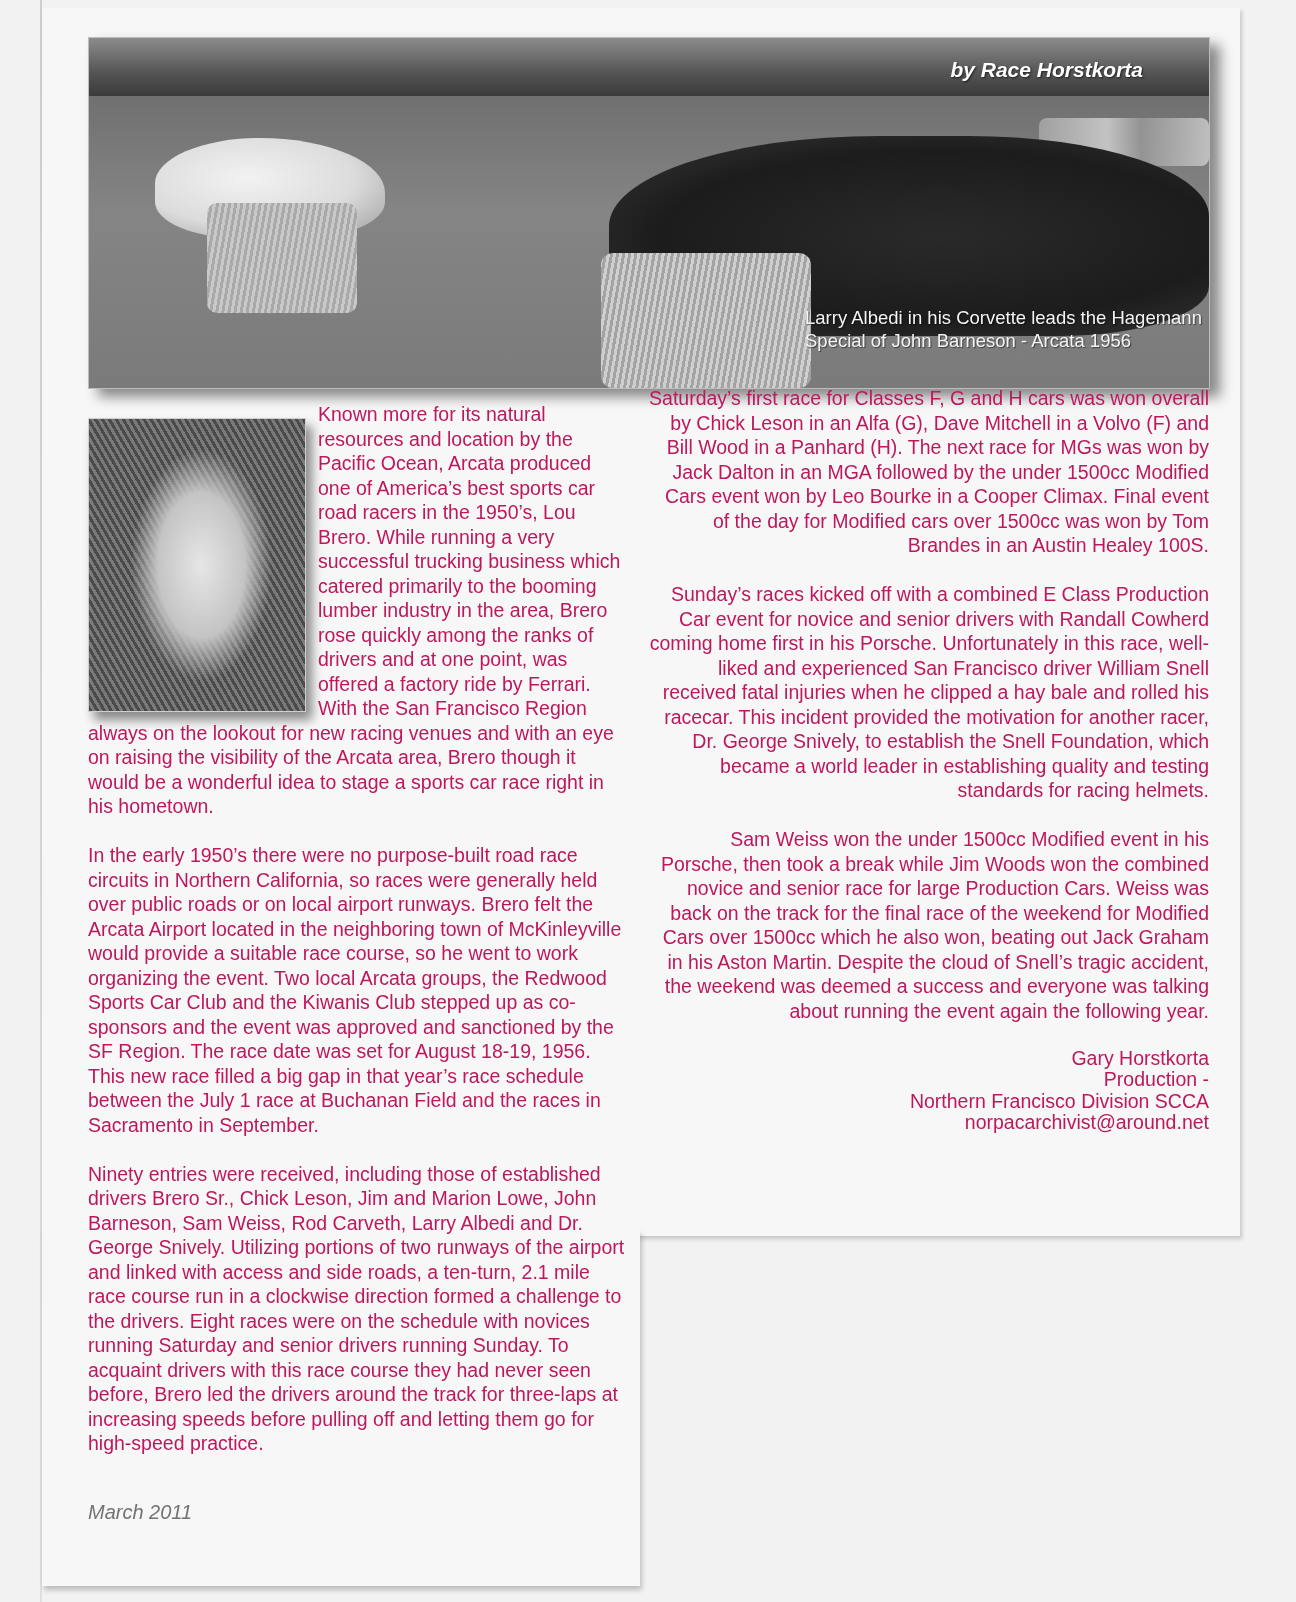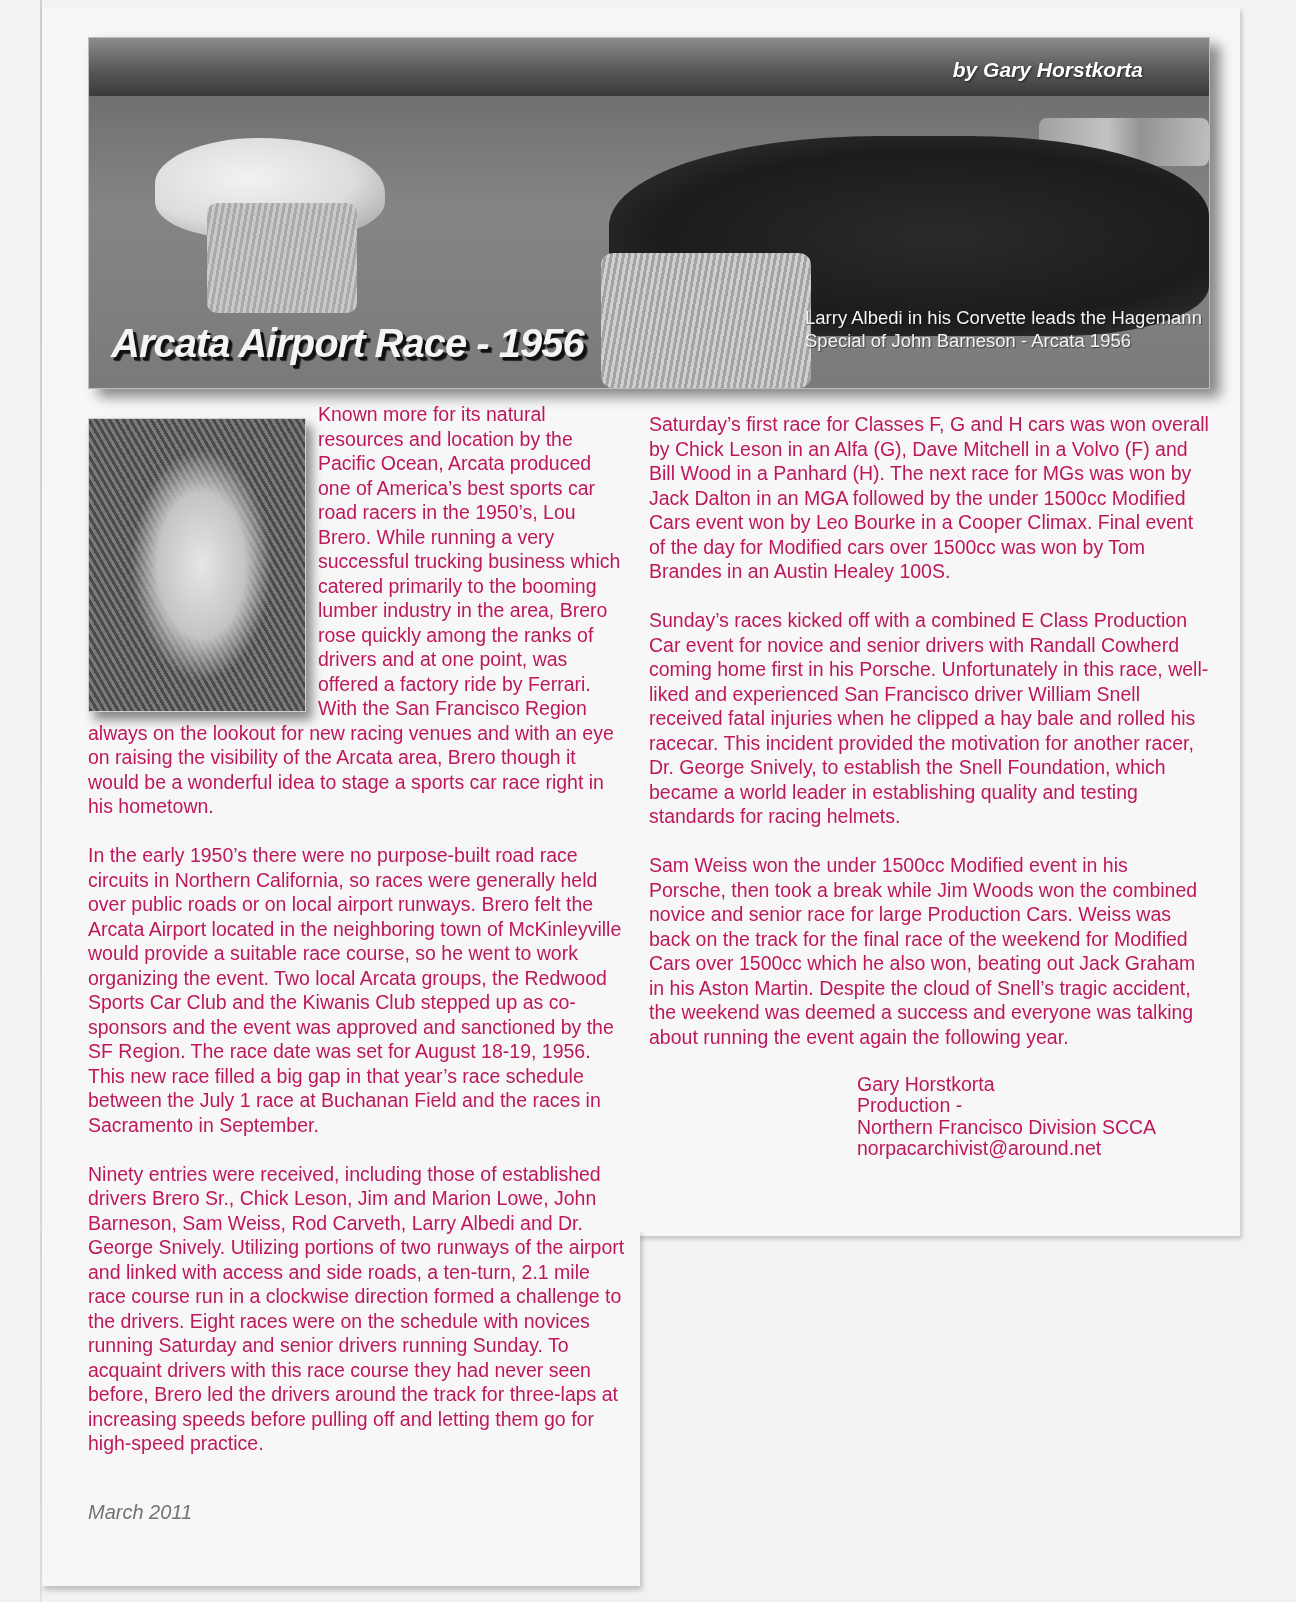--- a/index.html
+++ b/index.html
@@ -99,21 +99,21 @@
     
     .body-text { font-size: 19.5px; line-height: 24.5px; color: #be185d; }
     .body-text p { margin: 0 0 24.5px 0; }
     .col-left {
       position: absolute; left: 88px; top: 402px; width: 540px;
     }
     .col-left .float-pad {
       float: left; width: 230px; height: 318px;
     }
     .col-right {
-      position: absolute; left: 649px; top: 412px; width: 560px;
+      position: absolute; left: 649px; top: 386px; width: 560px; text-align: right;
     }
     .signature {
       margin-left: 208px; margin-top: 12px;
       font-size: 19.5px; line-height: 21.5px;
     }
     .signature div { white-space: nowrap; }
     .issue-date {
       position: absolute; left: 88px; top: 1501px;
       font-size: 20px; font-style: italic; color: #737373;
     }
@@ -126,22 +126,21 @@
 <div class="paper-bottom"></div>
 
 <div class="header-photo">
   <div class="hp-treeline"></div>
   <div class="hp-runway"></div>
   <div class="hp-cars"></div>
   <div class="hp-whitecar"></div>
   <div class="hp-bale1"></div>
   <div class="hp-corvette"></div>
   <div class="hp-bale2"></div>
-  <div class="byline">by Gary Horstkorta</div>
-  <div class="article-title">Arcata Airport Race - 1956</div>
+  <div class="byline">by Race Horstkorta</div>
   <div class="photo-caption">Larry Albedi in his Corvette leads the Hagemann Special of John Barneson - Arcata 1956</div>
 </div>
 
 <div class="portrait"></div>
 
 <div class="col-left body-text">
   <div class="float-pad"></div>
   <p>Known more for its natural resources and location by the Pacific Ocean, Arcata produced one of America’s best sports car road racers in the 1950’s, Lou Brero.  While running a very successful trucking business which catered primarily to the booming lumber industry in the area, Brero rose quickly among the ranks of drivers and at one point, was offered a factory ride by Ferrari.  With the San Francisco Region always on the lookout for new racing venues and with an eye on raising the visibility of the Arcata area, Brero though it would be a wonderful idea to stage a sports car race right in his hometown.</p>
   <p>In the early 1950’s there were no purpose-built road race circuits in Northern California, so races were generally held over public roads or on local airport runways. Brero felt the Arcata Airport located in the neighboring town of McKinleyville would provide a suitable race course, so he went to work organizing the event.  Two local Arcata groups, the Redwood Sports Car Club and the Kiwanis Club stepped up as co-sponsors and the event was approved and sanctioned by the SF Region. The race date was set for August 18-19, 1956.  This new race filled a big gap in that year’s race schedule between the July 1 race at Buchanan Field and the races in Sacramento in September.</p>
   <p>Ninety entries were received, including those of established drivers Brero Sr., Chick Leson, Jim and Marion Lowe, John Barneson, Sam Weiss, Rod Carveth, Larry Albedi and Dr. George Snively.  Utilizing portions of two runways of the airport and linked with access and side roads, a ten-turn, 2.1 mile race course run in a clockwise direction formed a challenge to the drivers.  Eight races were on the schedule with novices running Saturday and senior drivers running Sunday.  To acquaint drivers with this race course  they had never seen before, Brero led the drivers around the track for three-laps at increasing speeds before pulling off and letting them go for high-speed practice.</p>

